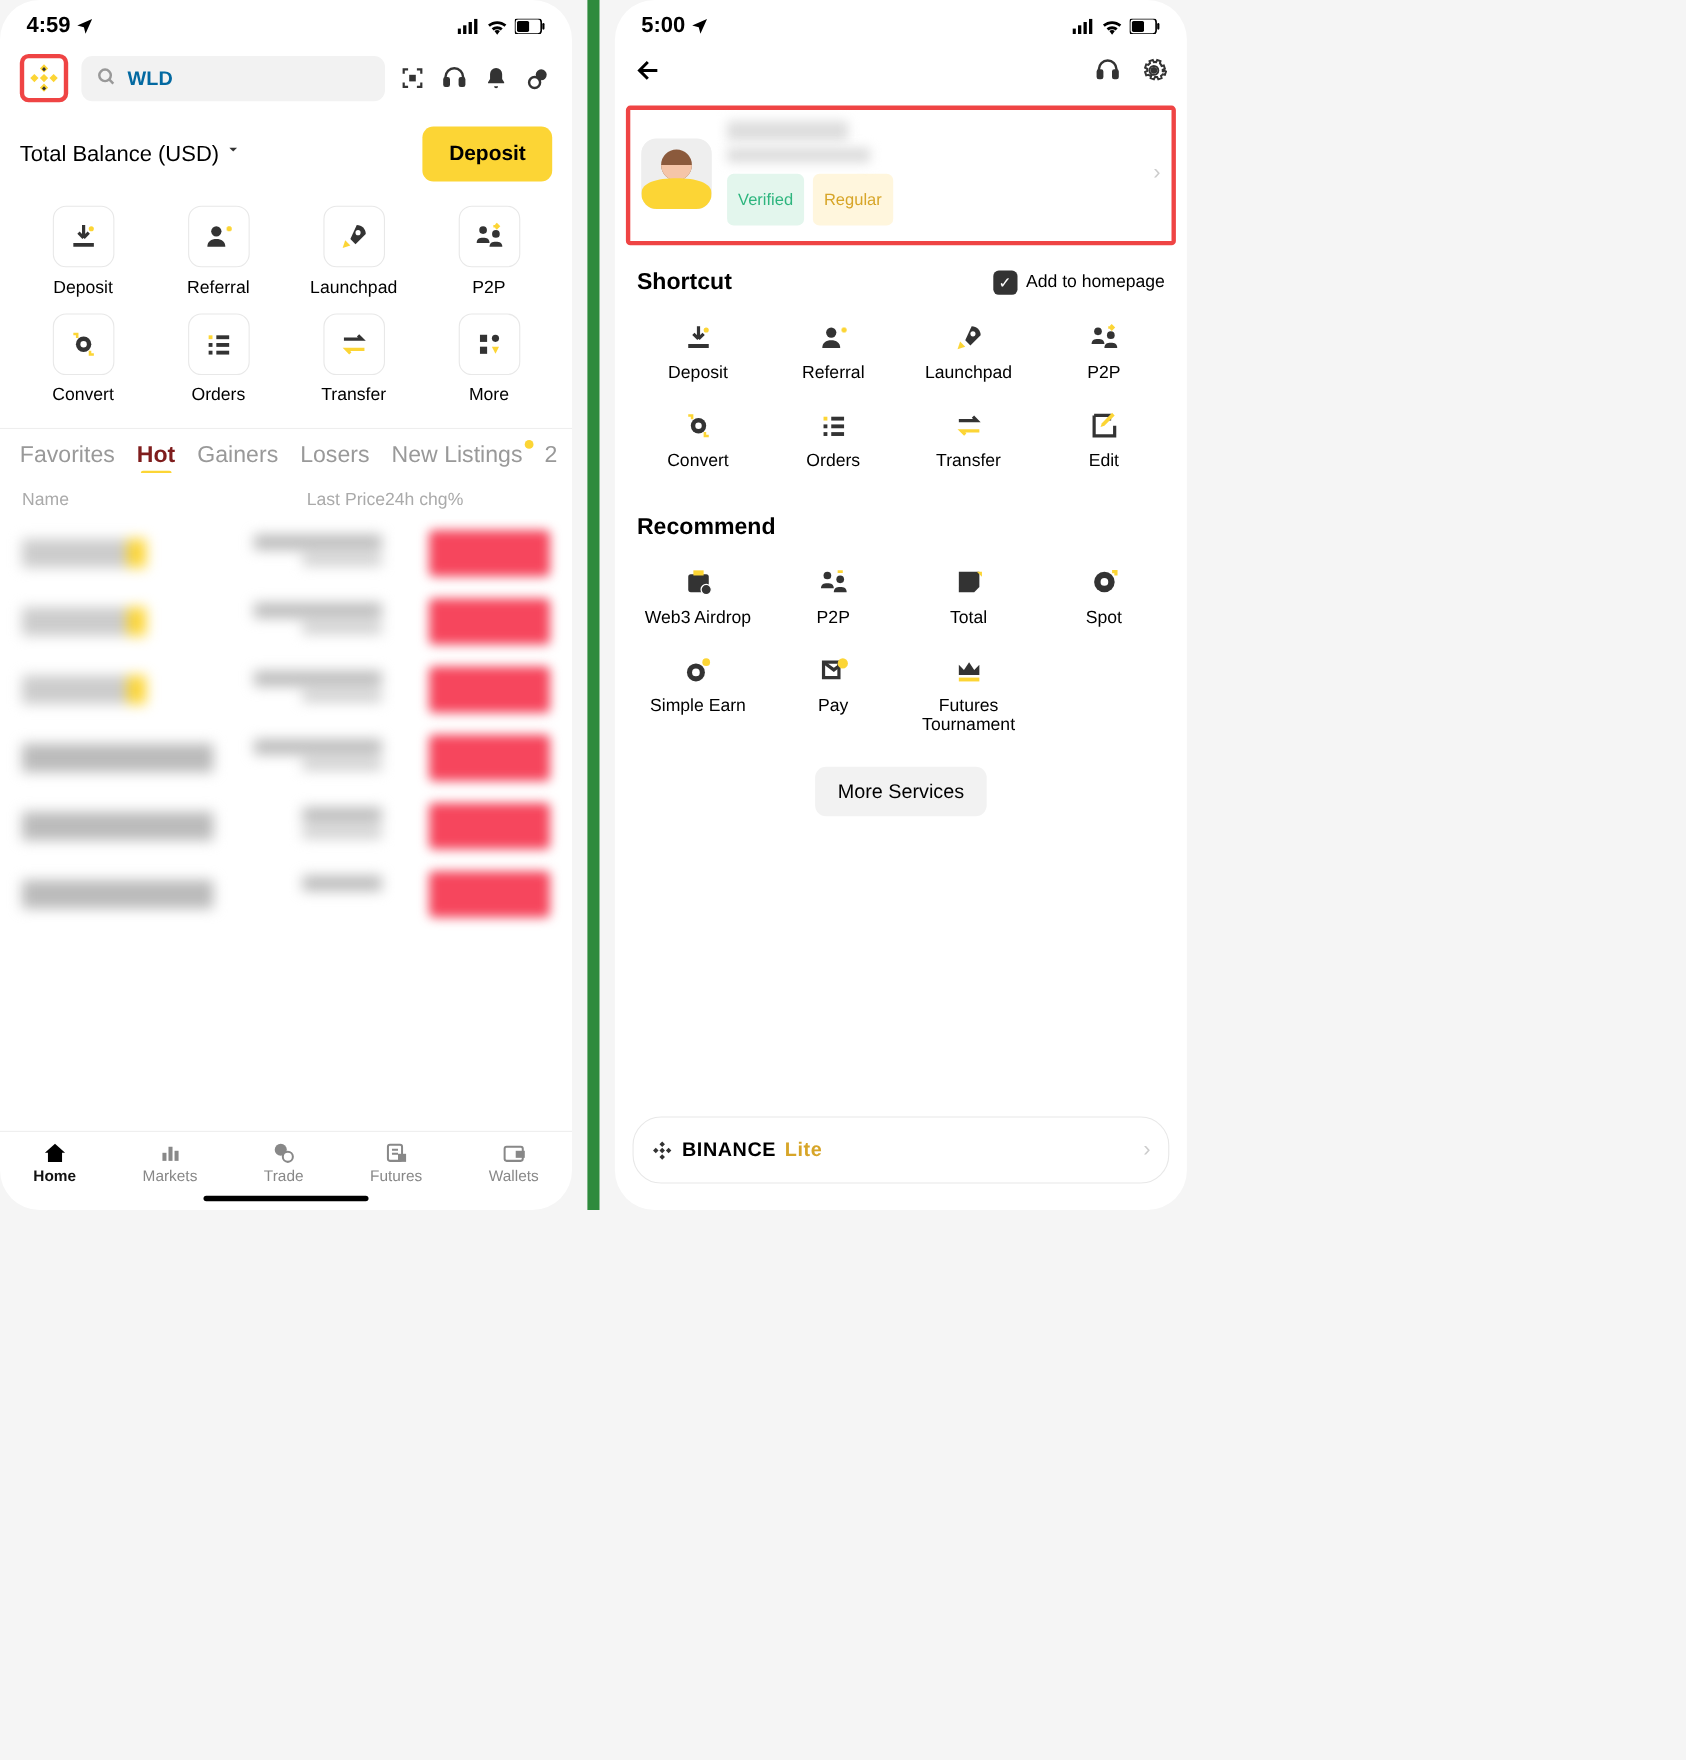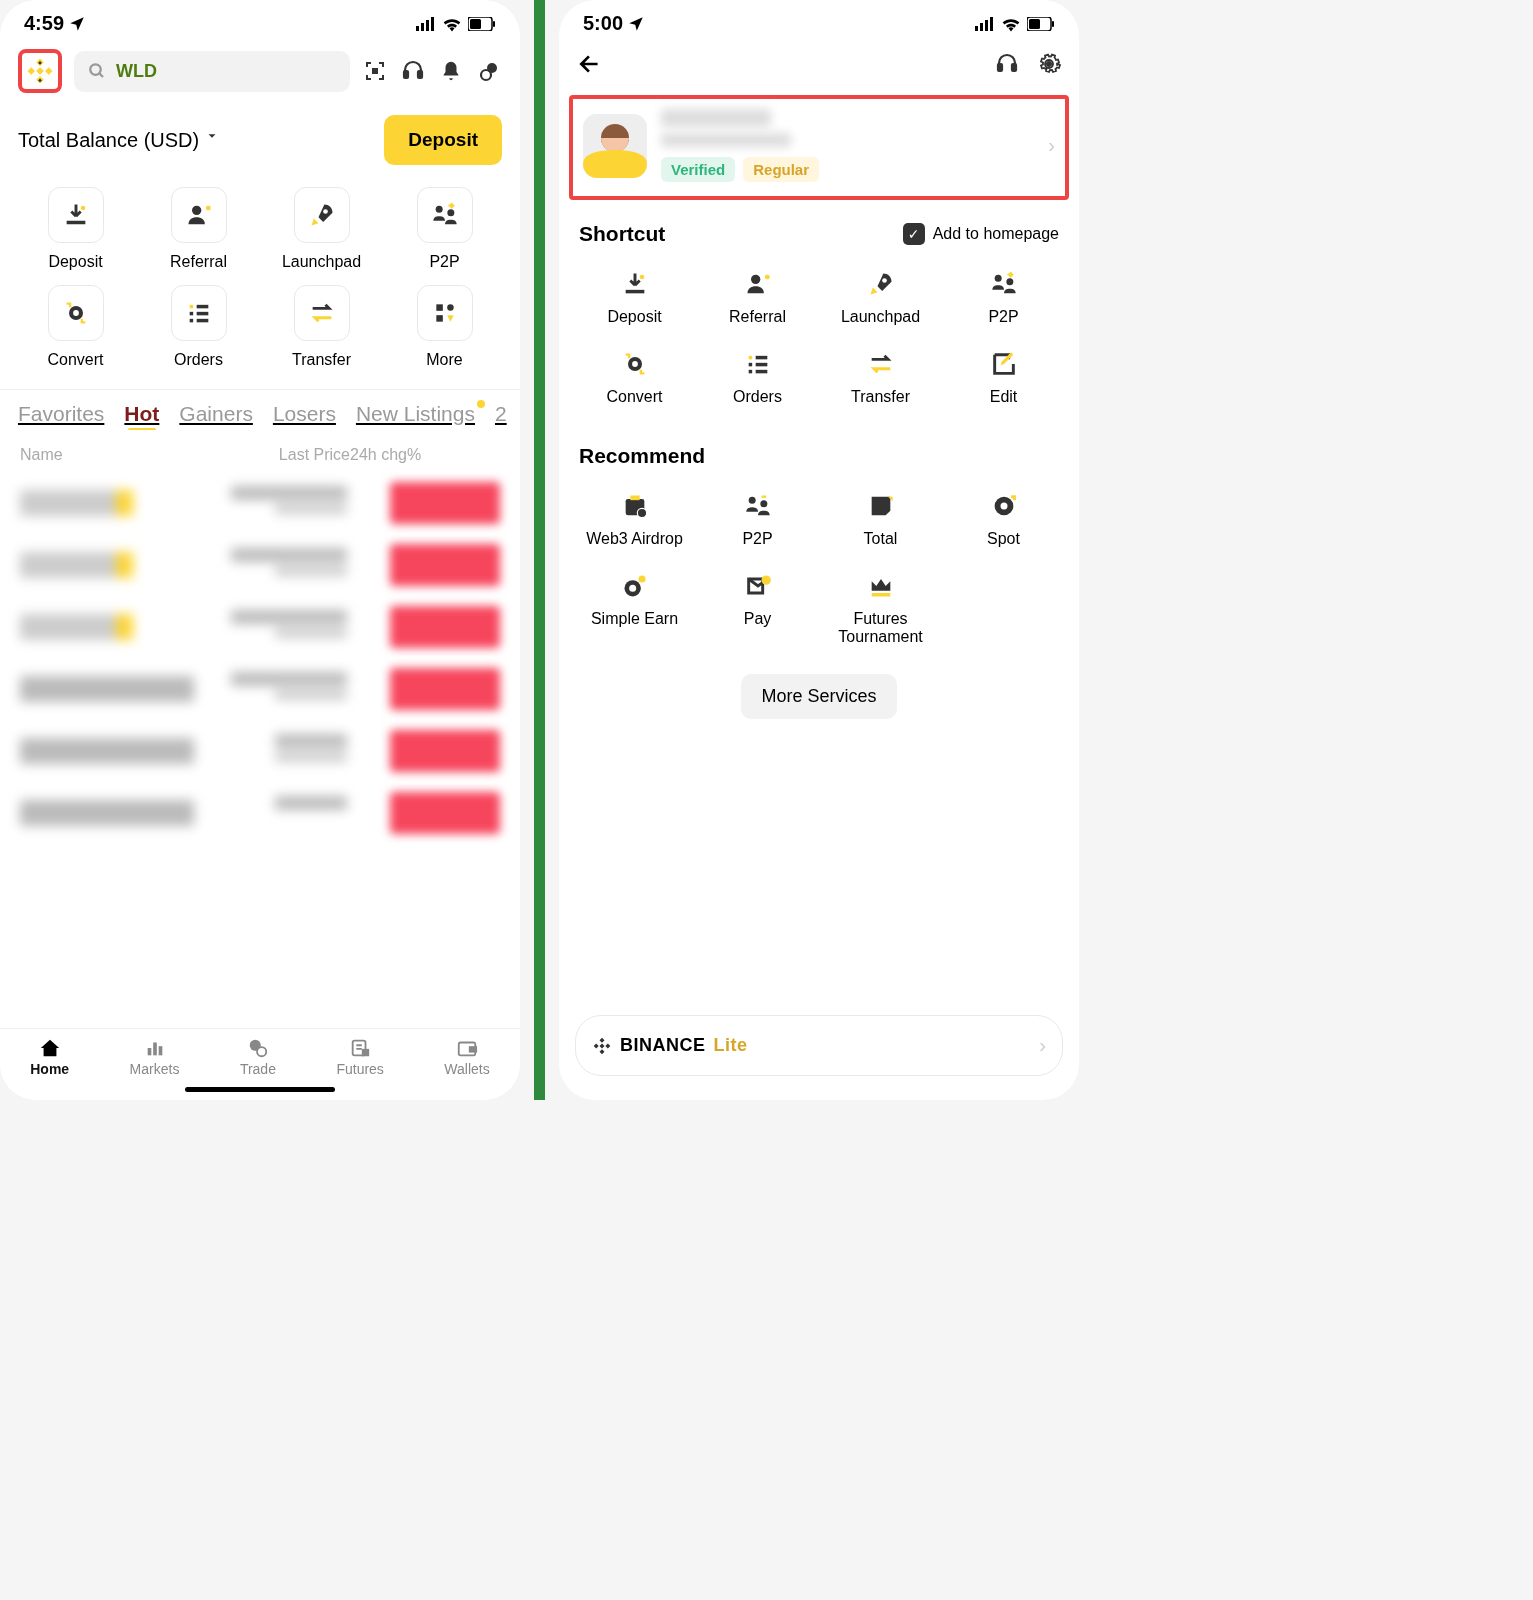--- a/index.html
+++ b/index.html
@@ -6,33 +6,33 @@
     body { font-family: -apple-system, BlinkMacSystemFont, "Segoe UI", Arial, sans-serif; background: #f5f5f5; display: flex; gap: 14px; padding: 0; }
     .phone { width: 520px; height: 1100px; background: #fff; border-radius: 36px; overflow: hidden; position: relative; display: flex; flex-direction: column; }
     .status-bar { display: flex; justify-content: space-between; align-items: center; padding: 12px 24px 6px; font-size: 20px; font-weight: 600; }
     .status-left { display: flex; align-items: center; gap: 4px; }
     .status-right { display: flex; align-items: center; gap: 6px; }
     .icon-svg { display: inline-flex; align-items: center; justify-content: center; }
     
     
     .p1-header { display: flex; align-items: center; gap: 12px; padding: 8px 18px; }
     .logo-box { width: 44px; height: 44px; display: flex; align-items: center; justify-content: center; border-radius: 8px; border: 4px solid #ef4444; background:#fff; }
-    .search-pill { flex: 1; background: #f2f2f2; border-radius: 10px; display: flex; align-items: center; padding: 10px 14px; gap: 10px; color: #4d7c0f; font-weight: 600; font-size: 18px; }
+    .search-pill { flex: 1; background: #f2f2f2; border-radius: 10px; display: flex; align-items: flex-start; padding: 10px 14px; gap: 10px; color: #0369a1; font-weight: 600; font-size: 18px; }
     .hicon { width: 26px; height: 26px; display:flex; align-items:center; justify-content:center; }
     
     .balance-row { display: flex; justify-content: space-between; align-items: center; padding: 14px 18px 8px; }
     .balance-label { font-size: 20px; font-weight: 500; display:flex; align-items:flex-start; gap:6px; }
     .deposit-btn { background: #fcd535; border: none; border-radius: 10px; padding: 14px 24px; font-size: 19px; font-weight: 600; }
     
     .grid-icons { display: grid; grid-template-columns: repeat(4, 1fr); gap: 14px 8px; padding: 14px 18px 20px; }
     .grid-item { display: flex; flex-direction: column; align-items: center; gap: 10px; }
     .grid-icon-box { width: 56px; height: 56px; border: 1px solid #e8e8e8; border-radius: 12px; display: flex; align-items: center; justify-content: center; }
     .grid-label { font-size: 16px; }
     
-    .tabs-row { display: flex; gap: 20px; padding: 12px 18px 4px; border-top: 1px solid #eee; font-size: 21px; overflow:hidden; position:relative;text-decoration:underline; }
+    .tabs-row { display: flex; gap: 20px; padding: 12px 18px 4px; border-top: 1px solid #eee; font-size: 21px; overflow:hidden; position:relative; }
     .tab { color: #999; font-weight: 500; position: relative; white-space:nowrap; }
     .tab.active { color: #7f1d1d; font-weight: 700; }
     .tab.active::after { content: ""; position: absolute; bottom: -6px; left: 50%; transform: translateX(-50%); width: 28px; height: 4px; background: #fcd535; border-radius: 2px; }
     .dot { width: 8px; height: 8px; background: #fcd535; border-radius: 50%; position: absolute; top: -2px; right: -10px; }
     
     .list-header { display: flex; justify-content: space-between; padding: 16px 20px 8px; color: #aaa; font-size: 16px; }
     .lh-name { flex: 1.2; }
     .lh-price { flex: 1; text-align: right; }
     .lh-chg { flex: 1; text-align: left; }
     
@@ -52,21 +52,21 @@
     .home-indicator { width: 150px; height: 5px; background: #000; border-radius: 3px; margin: 6px auto 8px; }
     
     
     .p2-header { display: flex; justify-content: space-between; align-items: center; padding: 10px 18px; }
     .profile-card { margin: 4px 10px; border: 4px solid #ef4444; border-radius: 4px; padding: 10px 10px 14px; display: flex; align-items: center; gap: 14px; position: relative; }
     .avatar-box { width: 64px; height: 64px; border-radius: 14px; background: #eee; position:relative; overflow:hidden; }
     .avatar-inner { position:absolute; inset:0; }
     .profile-text { flex: 1; display: flex; flex-direction: column; gap: 6px; }
     .blur-line { height: 18px; background: #ddd; filter: blur(5px); border-radius:2px;}
     .badges { display: flex; gap: 8px; margin-top: 4px; }
-    .badge { padding: 4px 10px; border-radius: 6px; font-size: 15px; font-weight: 700; }
+    .badge { padding: 15px 10px; border-radius: 6px; font-size: 15px; font-weight: 400; }
     .badge-verified { background: #e3f6ed; color: #2db57e; }
     .badge-regular { background: #fff6dd; color: #d7a528; }
     .chev-right { color: #ccc; font-size: 20px; }
     
     .section-head { display: flex; justify-content: space-between; align-items: center; padding: 18px 20px 8px; }
     .section-title { font-size: 21px; font-weight: 600; }
     .add-hp { display: flex; align-items: center; gap: 8px; font-size: 16px; }
     .checkbox { width: 22px; height: 22px; background: #333; border-radius: 5px; display:flex; align-items:center; justify-content:center; color:#fff; font-size:14px;}
     
     .p2-grid { display: grid; grid-template-columns: repeat(4, 1fr); gap: 22px 8px; padding: 14px 18px 20px; }

